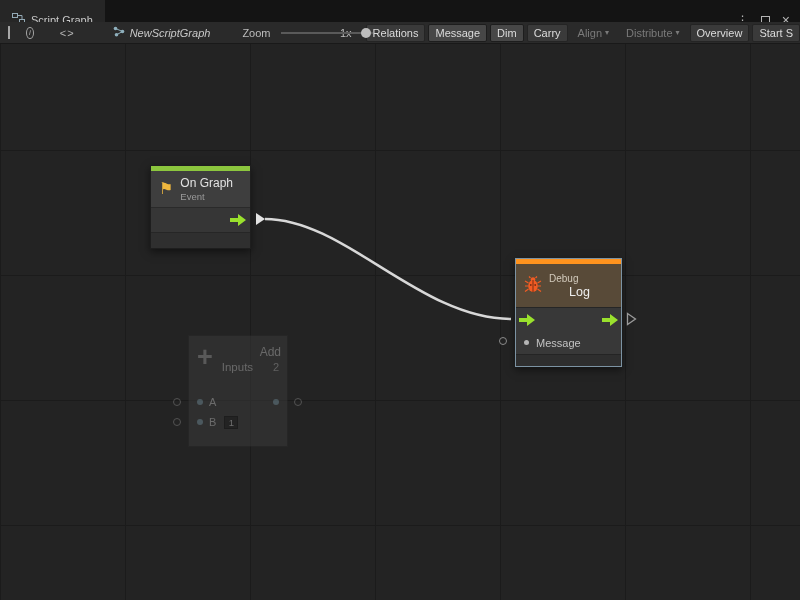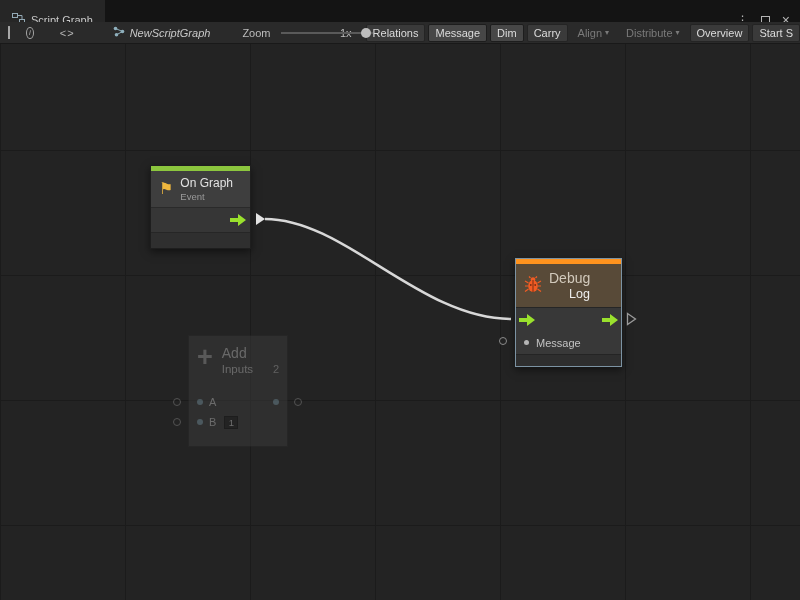--- a/index.html
+++ b/index.html
@@ -73,21 +73,21 @@
 
   .port-arrow { display:block; }
   .port-arrow path { fill:var(--port-green,#9AE12D); }
 
   
   .debug { left:515px; top:214px; width:107px; border:1px solid #7c93a3; }
   .debug .accent { background:var(--debug-accent,#FF931E); }
   .debug .hdr { display:flex; align-items:center; gap:7px; padding:0 8px; height:43px; background:#584a38; }
   .bug-part { fill:var(--bug,#F25C23); }
   .bug-legs { stroke:var(--bug,#F25C23); stroke-width:1.2; fill:none; }
-  .debug .cat { font-size:14px; color:#d2cabc; }
+  .debug .cat { font-size:10px; color:#d2cabc; }
   .debug .hdr-title { font-size:12.5px; color:#eeeeee; margin-top:1px;margin-left:20px; }
   .debug .row1 { display:flex; justify-content:space-between; align-items:center; height:24px;
                  padding:0 3px; background:#383838; border-top:1px solid #262626; }
   .debug .row2 { display:flex; align-items:center; gap:7px; height:23px; padding:0 8px; background:#383838; }
   .dot { width:5px; height:5px; border-radius:50%; background:#b5b5b5; }
   .plabel { color:#c3c3c3; font-size:11px; }
   .debug .footer { height:12px; background:#2e2e2e; border-top:1px solid #242424; }
 
   
   .tri-filled { position:absolute; left:256px; top:169px; width:0; height:0;
@@ -97,21 +97,21 @@
   .pcircle { position:absolute; width:8px; height:8px; border:1px solid #8b8b8b; border-radius:50%; }
   .c-debug-in { left:499px; top:293px; }
 
   
   .ghost-wrap { position:absolute; left:0; top:0; width:0; height:0; overflow:visible; opacity:0.45; }
   .ghost { position:absolute; left:188px; top:291px; width:100px; height:112px; background:#3f3f3f;
            border:1px solid #2a2a2a; font-size:11px; }
   .ghost .hdr { display:flex; align-items:flex-start; gap:9px; padding:9px 6px 0 8px; height:44px; }
   .plus-icon { font-size:27px; font-weight:bold; color:#9c9c9c; line-height:24px; }
   .g-titles { flex:1; }
-  .g-line1 { color:#bdbdbd; font-size:14px; }
+  .g-line1 { color:#bdbdbd; font-size:12px;text-align:right; }
   .g-line2 { display:flex; align-items:flex-start; color:#bdbdbd; font-size:11.5px; margin-top:2px; }
   .g-count { margin-left:auto; padding-right:2px; color:#a9a9a9; font-size:11px; }
   .ghost .ports { margin-top:12px; }
   .ghost .prow { display:flex; align-items:center; gap:6px; height:20px; padding:0 8px; }
   .gdot { width:6px; height:6px; border-radius:50%; background:#7d9aa6; }
   .gdot-out { margin-left:auto; }
   .valbox { width:14px; height:13px; background:#232323; border:1px solid #161616; color:#c6c6c6;
             font-size:9.5px; display:flex; align-items:center; justify-content:center; margin-left:2px; }
   .c-ga { left:173px; top:354px; }
   .c-gb { left:173px; top:374px; }

